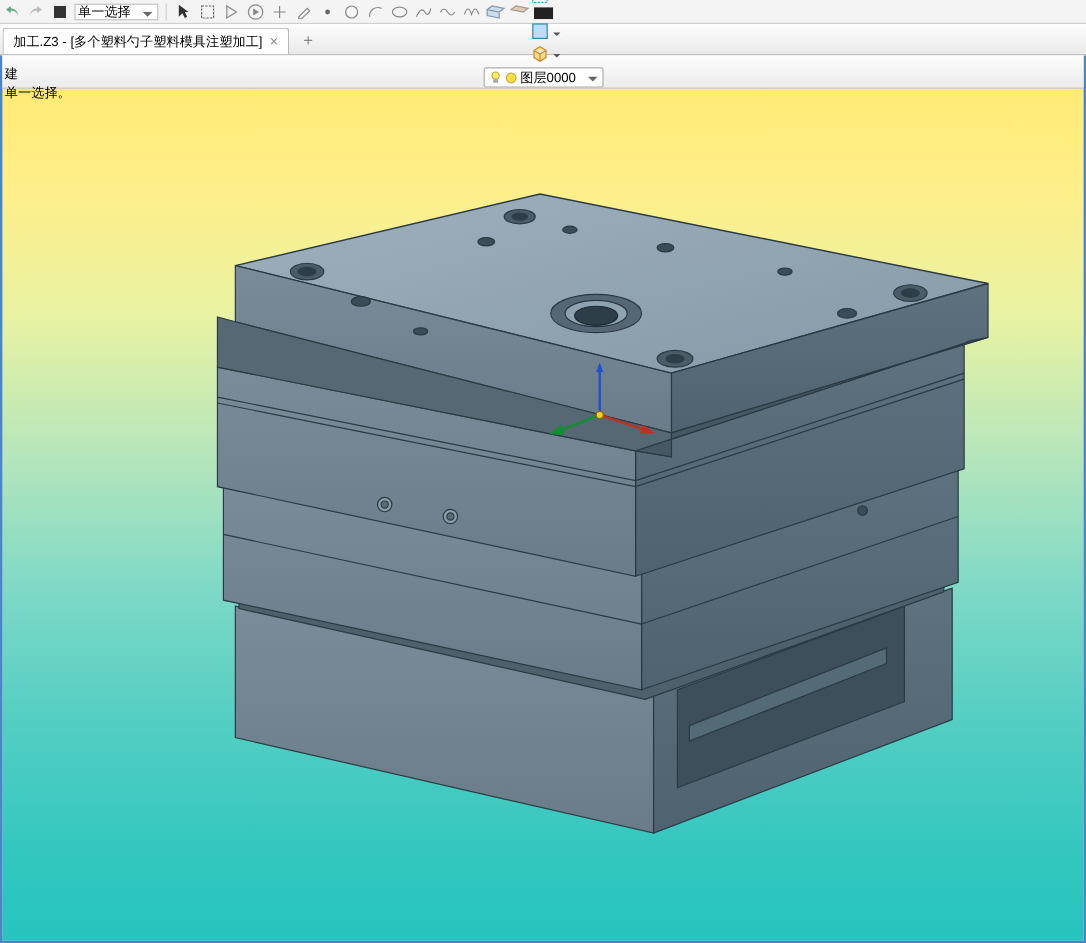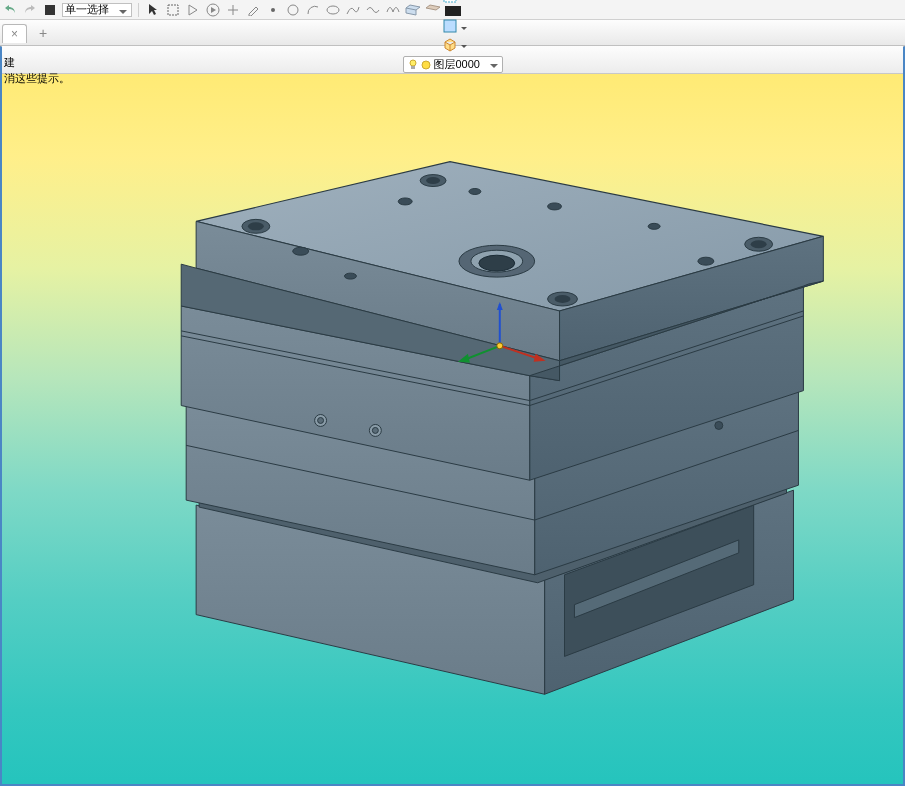--- a/index.html
+++ b/index.html
@@ -279,28 +279,29 @@
   </div>
   <div class="tb-icon">
     <svg width="16" height="12">
         <path d="M1 4 L5 1 L15 3 L11 6 Z" fill="#dcb" stroke="#a98"></path>
       </svg>
   </div>
 </div>
 
 <div class="tab-bar">
   <div class="tab">
+    <span>加工.Z3 - [多个塑料勺子塑料模具注塑加工]</span>
     <span class="tab-close">×</span>
   </div>
   <div class="tab-add">+</div>
 </div>
 
 <div class="hint-area">
   <div>建</div>
-  <div>消这些提示。</div>
+  <div>单一选择。</div>
 </div>
 
 <div class="viewport">
 
   <div class="second-toolbar" style="position:absolute;top:-1px;left:0;right:0;flex-direction:column;">
     <div class="icon-btn">
       <svg width="16" height="16">
           <path d="M8 2 A6 6 0 1 1 2 8" fill="none" stroke="#4a8" stroke-width="2"></path>
           <path d="M1 4 L2 8 L5 6 Z" fill="#4a8"></path>
         </svg>

